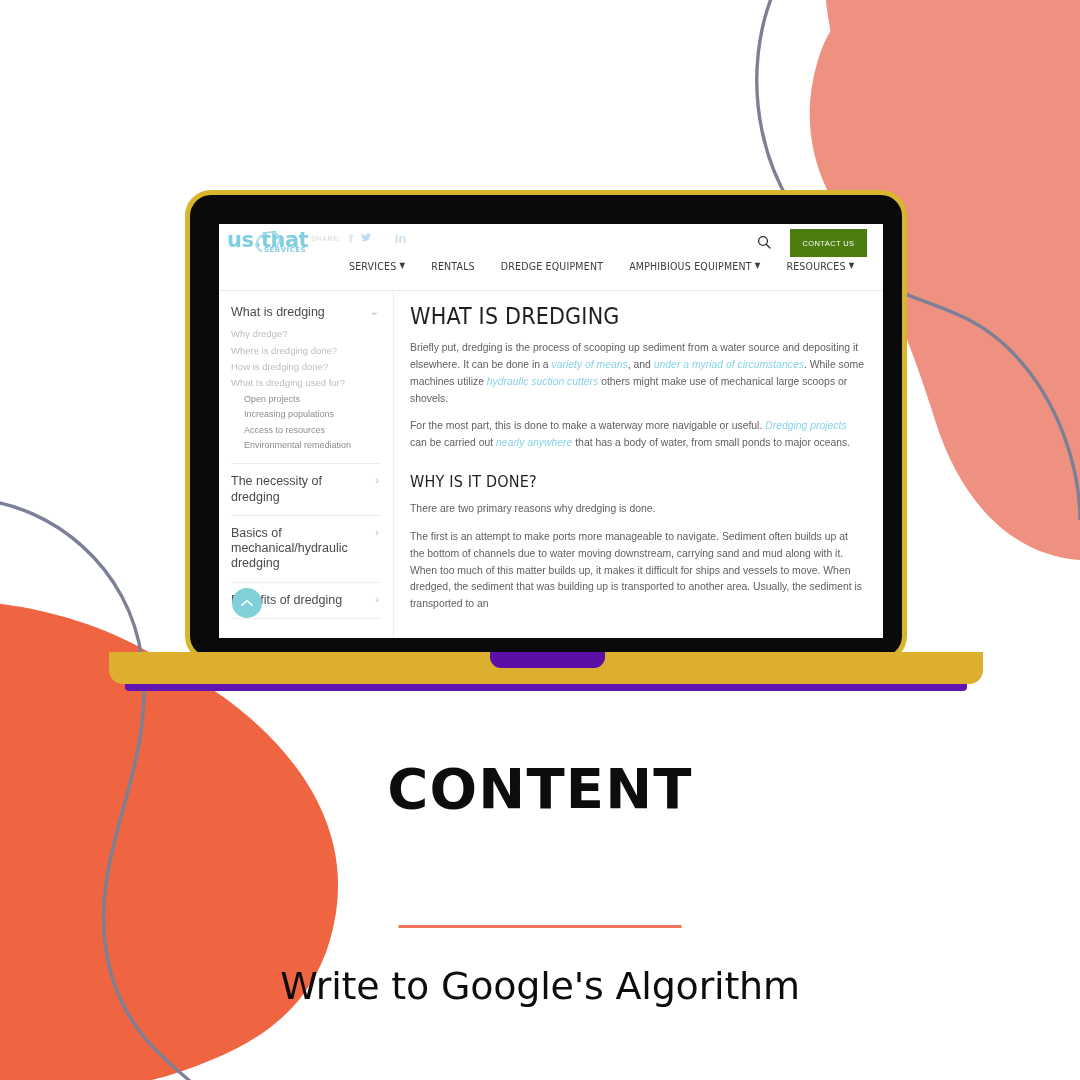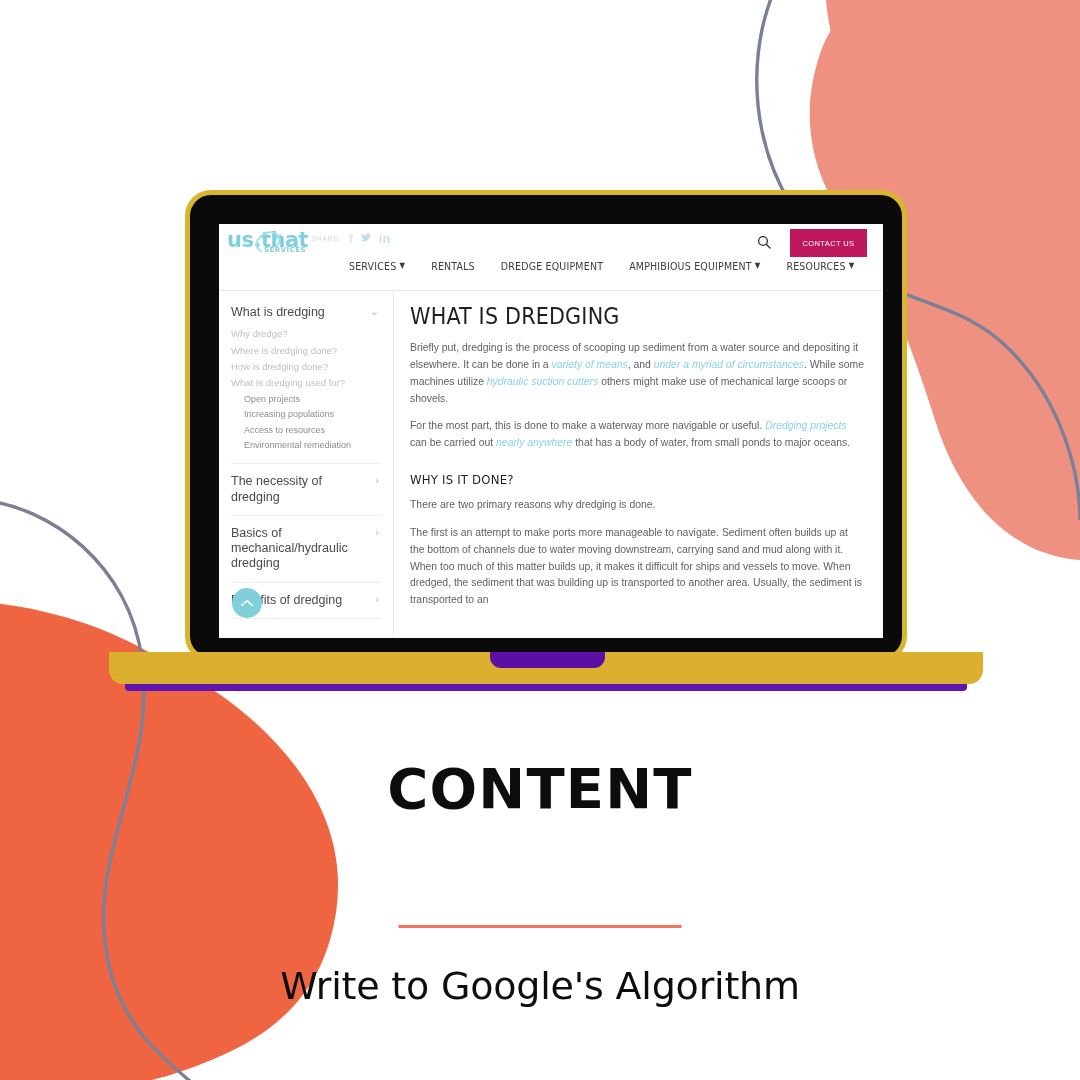--- a/index.html
+++ b/index.html
@@ -106,31 +106,31 @@
   }
   .share-block {
     position: absolute; left: 92px; top: 8px;
     display: flex; align-items: center; gap: 7px;
   }
   .share-label {
     font-size: 7px; color: #e2e2e2; letter-spacing: .6px; font-weight: bold;
   }
   .share-ico { font-size: 13px; color: #dfe6ea; font-weight: bold; line-height: 1; }
   .share-ico.tw { color: #bfdff0; }
-  .share-ico.li { color: #cfe2ee; }
+  .share-ico.li { color: #cfe2ee; margin-left: 16px; }
 
   .search-btn {
     position: absolute; right: 109px; top: 10px;
     width: 18px; height: 18px;
   }
   .search-btn svg { display: block; }
   .contact-btn {
     position: absolute; right: 16px; top: 5px;
     width: 77px; height: 28px;
-    background: #be185d;
+    background: #4d7c0f;
     color: #ffffff;
     font-size: 7.5px;
     letter-spacing: .4px;
     display: flex; align-items: center; justify-content: center;
   }
   .main-nav {
     position: absolute; left: 130px; top: 36px;
     display: flex; gap: 26px; align-items: center;
   }
   .nav-item {
@@ -185,21 +185,21 @@
     overflow: hidden;
   }
   .art-h {
     font-family: "DejaVu Sans Condensed", "Liberation Sans", sans-serif;
     font-size: 23px;
     font-weight: normal;
     color: #1f1f1f;
     letter-spacing: .2px;
     margin-bottom: 11px;
   }
-  .art-h.second { margin-top: 20px; font-size: 13px; margin-bottom: 10px; }
+  .art-h.second { margin-top: 20px; font-size: 16px; margin-bottom: 10px; }
   .art-p {
     font-size: 10.4px;
     line-height: 1.62;
     color: #5f5f5f;
     margin-bottom: 11px;
   }
   .lk { color: #88d2e8; font-style: italic; }
 
   
   #title-main {

